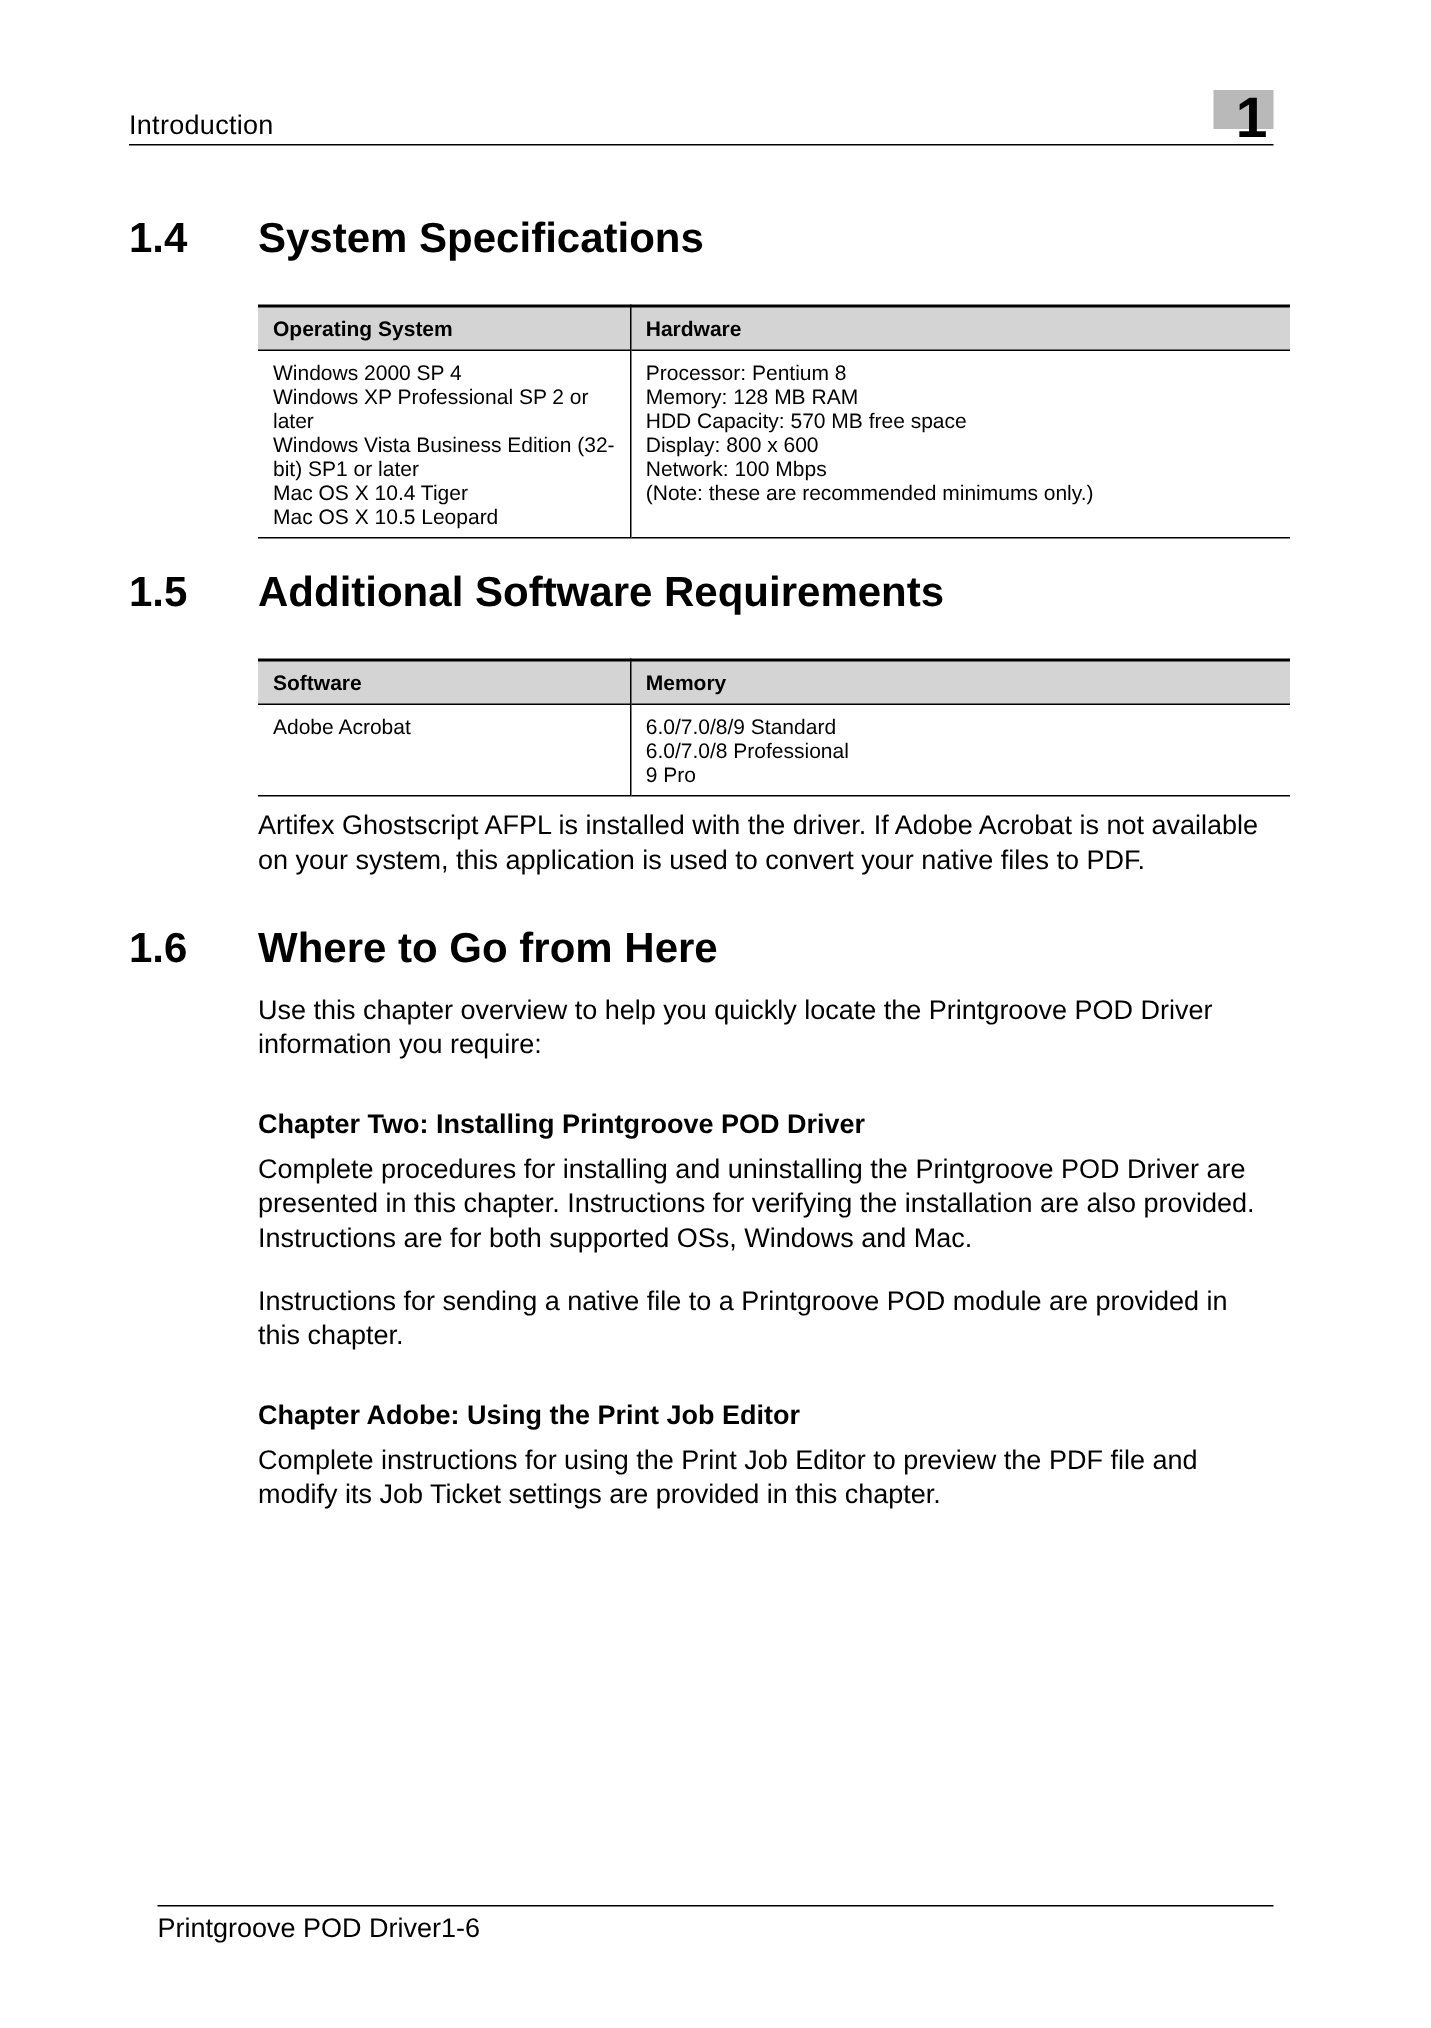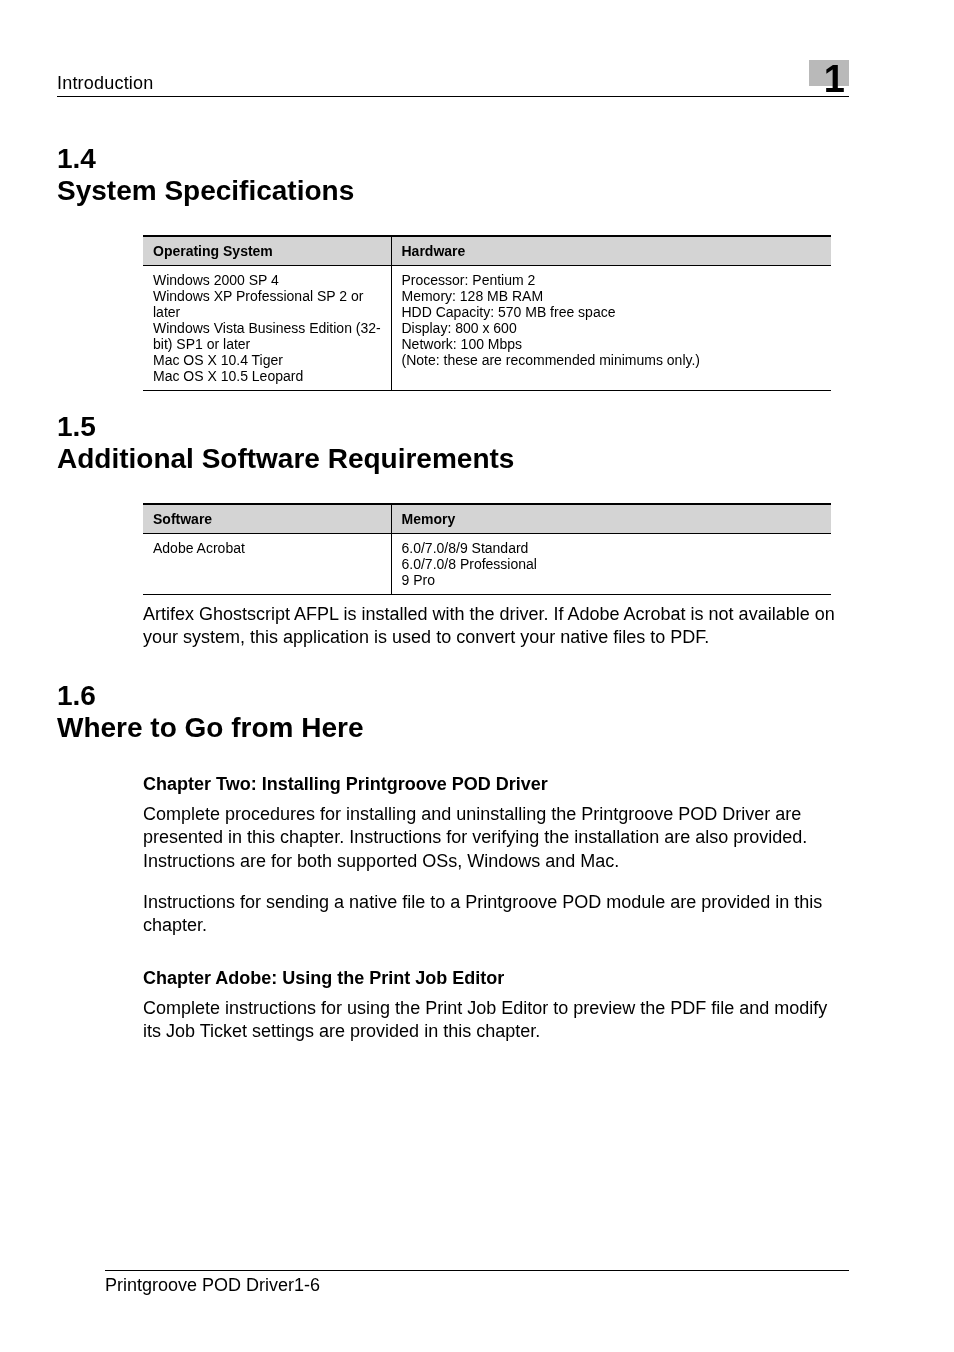--- a/index.html
+++ b/index.html
@@ -8,21 +8,21 @@
   margin: 0; padding: 0;
   width: 954px; height: 1352px;
   background: #ffffff;
   font-family: Arial, Helvetica, sans-serif;
   color: #000000;
 }
 .page {
   position: relative;
   width: 954px;
   height: 1352px;
-  padding: 60px 105px 0 57px;
+  padding: 60px 105px 0 86px;
 }
 .hdr {
   display: flex;
   justify-content: space-between;
   align-items: flex-end;
   border-bottom: 1px solid #000;
   padding-bottom: 2px;
 }
 .hdr-title {
   font-size: 18px;
@@ -45,21 +45,20 @@
   font-size: 38px;
   font-weight: 700;
   color: #000;
 }
 .section {
   margin-top: 46px;
 }
 .sec-row {
   display: flex;
   align-items: baseline;
-  flex-direction: column;
 }
 .sec-num {
   width: 86px;
   font-size: 28px;
   font-weight: 700;
 }
 .sec-title {
   font-size: 28px;
   font-weight: 700;
 }
@@ -154,21 +153,21 @@
         <tbody>
           <tr>
             <td>
               <span class="line">Windows 2000 SP 4</span>
               <span class="line">Windows XP Professional SP 2 or later</span>
               <span class="line">Windows Vista Business Edition (32-bit) SP1 or later</span>
               <span class="line">Mac OS X 10.4 Tiger</span>
               <span class="line">Mac OS X 10.5 Leopard</span>
             </td>
             <td>
-              <span class="line">Processor: Pentium 2</span>
+              <span class="line">Processor: Pentium 8</span>
               <span class="line">Memory: 128 MB RAM</span>
               <span class="line">HDD Capacity: 570 MB free space</span>
               <span class="line">Display: 800 x 600</span>
               <span class="line">Network: 100 Mbps</span>
               <span class="line">(Note: these are recommended minimums only.)</span>
             </td>
           </tr>
         </tbody>
       </table>
     </div>
@@ -206,20 +205,21 @@
       </table>
     </div>
     <p class="body-text">Artifex Ghostscript AFPL is installed with the driver. If Adobe Acrobat is not available on your system, this application is used to convert your native files to PDF.</p>
   </div>
 
   <div class="section" style="margin-top:30px;">
     <div class="sec-row">
       <span class="sec-num">1.6</span>
       <span class="sec-title">Where to Go from Here</span>
     </div>
+    <p class="body-text" style="margin-top:14px;">Use this chapter overview to help you quickly locate the Printgroove POD Driver information you require:</p>
 
     <div class="sub-row">
       <div class="sub-title">Chapter Two: Installing Printgroove POD Driver</div>
     </div>
     <p class="body-text">Complete procedures for installing and uninstalling the Printgroove POD Driver are presented in this chapter. Instructions for verifying the installation are also provided. Instructions are for both supported OSs, Windows and Mac.</p>
 
     <p class="body-text">Instructions for sending a native file to a Printgroove POD module are provided in this chapter.</p>
 
     <div class="sub-row">
       <div class="sub-title">Chapter Adobe: Using the Print Job Editor</div>

